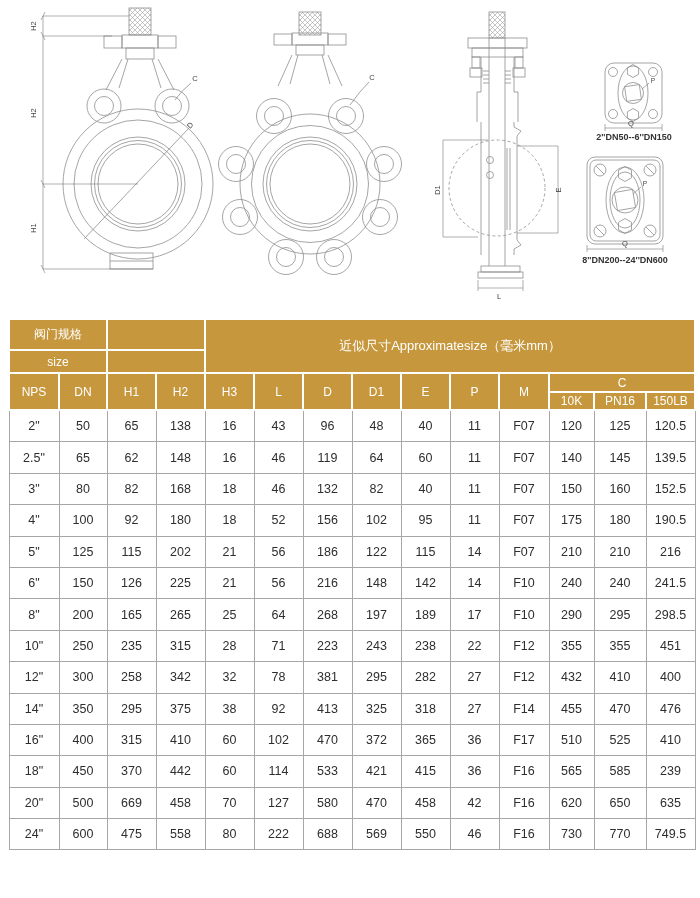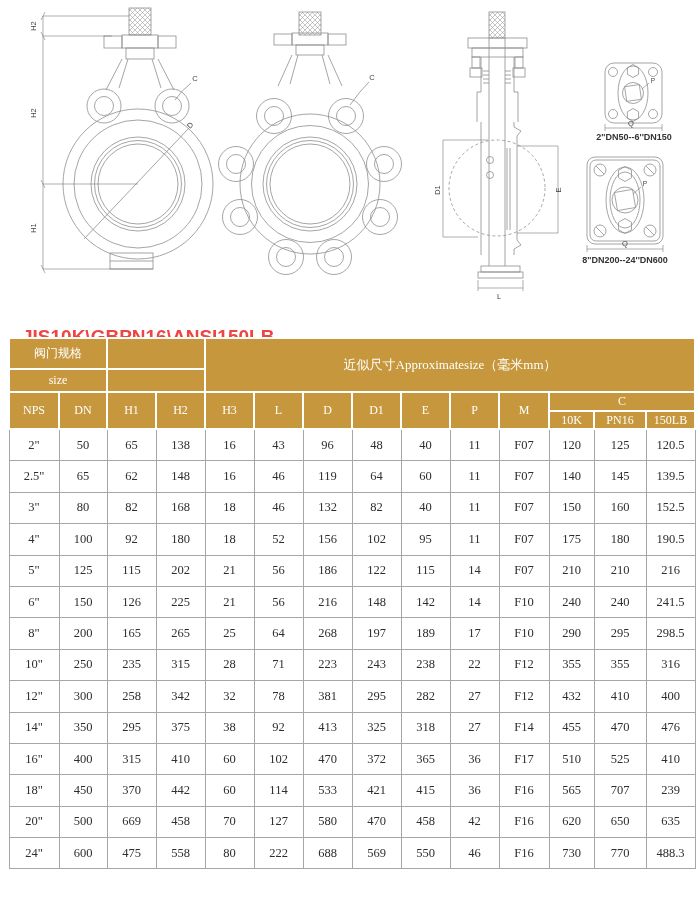--- a/index.html
+++ b/index.html
@@ -1,20 +1,20 @@
 <!DOCTYPE html>
 <html><head>
 <meta charset="utf-8">
 <style>
   html,body{margin:0;padding:0;background:#ffffff;}
   .page{position:relative;width:700px;height:898px;background:#fff;overflow:hidden;
         font-family:"Liberation Sans",sans-serif;}
   .drawings{position:absolute;left:0;top:0;width:700px;height:312px;}
   .doc-title{position:absolute;left:22px;top:326px;font-size:19px;font-weight:bold;color:#ef4444;}
-  table.spec{position:absolute;left:8px;top:337px;width:686px;border-collapse:collapse;table-layout:fixed;font-family:Liberation Serif, serif;}
+  table.spec{position:absolute;left:8px;top:318px;width:686px;border-collapse:collapse;table-layout:fixed;}
   table.spec th{background:#c6973c;color:#ffffff;font-weight:normal;font-size:12px;
         border:2px solid #ffffff;padding:0;text-align:center;}
   table.spec thead tr.r1 th{height:29px;}
   table.spec thead tr.r2 th{height:21px;}
   table.spec thead tr.r3 th{height:17px;}
   table.spec thead tr.r4 th{height:16px;}
   table.spec th.approx{font-size:13px;}
   table.spec td{border:1px solid #a6a6a6;background:#fff;color:#2e2e2e;font-size:12.5px;
         text-align:center;height:30.4px;padding:0;}
   svg text{font-family:"Liberation Sans",sans-serif;}
@@ -338,21 +338,21 @@
           <td>315</td>
           <td>28</td>
           <td>71</td>
           <td>223</td>
           <td>243</td>
           <td>238</td>
           <td>22</td>
           <td>F12</td>
           <td>355</td>
           <td>355</td>
-          <td>316</td>
+          <td>451</td>
         </tr>
         <tr>
           <td>12"</td>
           <td>300</td>
           <td>258</td>
           <td>342</td>
           <td>32</td>
           <td>78</td>
           <td>381</td>
           <td>295</td>
@@ -401,21 +401,21 @@
           <td>370</td>
           <td>442</td>
           <td>60</td>
           <td>114</td>
           <td>533</td>
           <td>421</td>
           <td>415</td>
           <td>36</td>
           <td>F16</td>
           <td>565</td>
-          <td>707</td>
+          <td>585</td>
           <td>239</td>
         </tr>
         <tr>
           <td>20"</td>
           <td>500</td>
           <td>669</td>
           <td>458</td>
           <td>70</td>
           <td>127</td>
           <td>580</td>
@@ -434,18 +434,18 @@
           <td>558</td>
           <td>80</td>
           <td>222</td>
           <td>688</td>
           <td>569</td>
           <td>550</td>
           <td>46</td>
           <td>F16</td>
           <td>730</td>
           <td>770</td>
-          <td>488.3</td>
+          <td>749.5</td>
         </tr>
       </tbody>
   </table>
 
 </div>
 
 </body></html>

